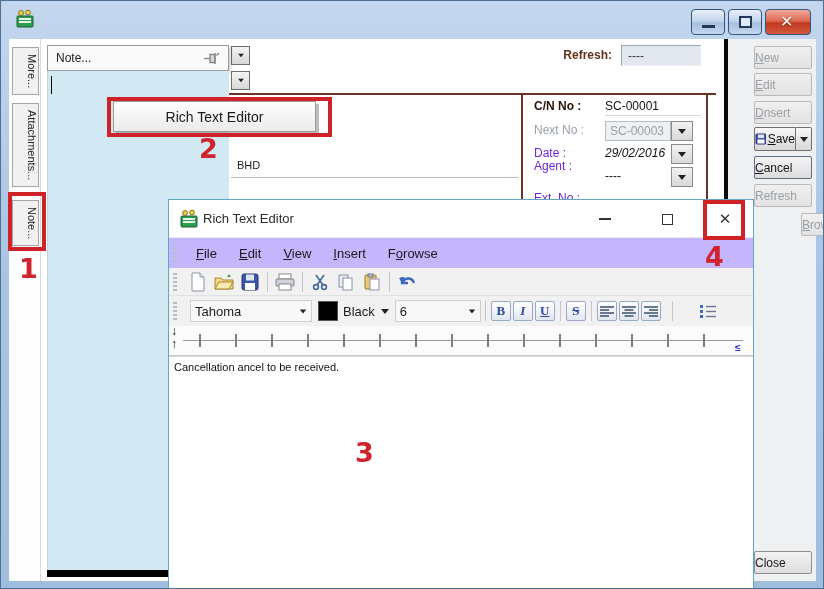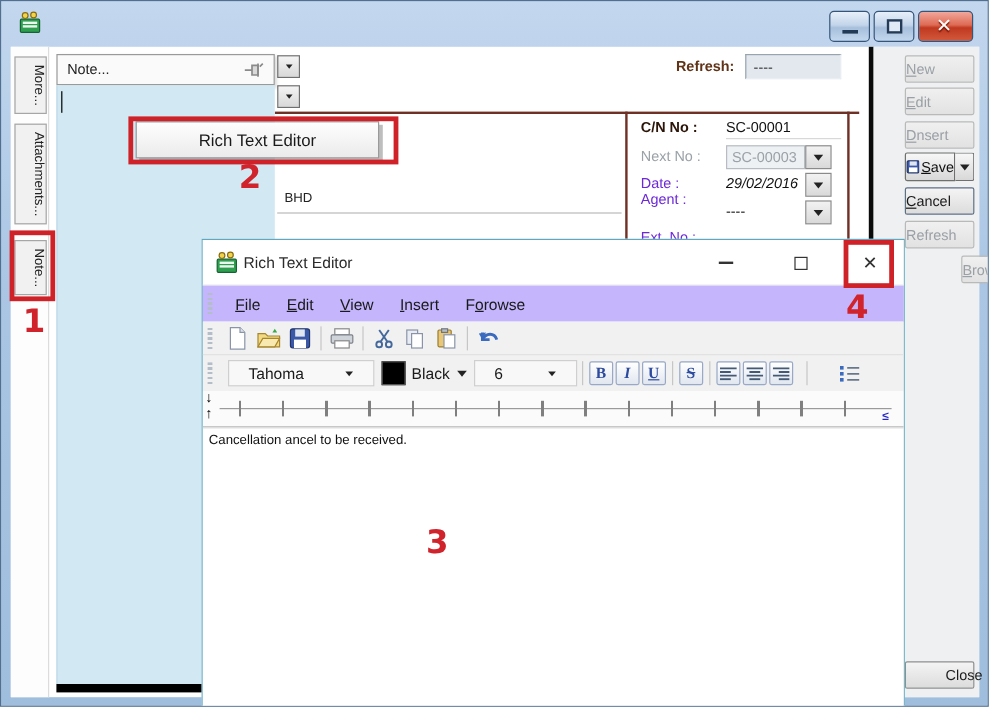--- a/index.html
+++ b/index.html
@@ -102,21 +102,21 @@
   .menu-item { font-size:13px; color:#1a1a1a; padding:4px 11px; }
 
   .rte-toolbar1 { position:absolute; left:0; top:68px; width:100%; height:27px; background:#f1f1f1;
                   display:flex; align-items:center; }
   .rte-toolbar2 { position:absolute; left:0; top:95px; width:100%; height:31px; background:#f1f1f1;
                   border-top:1px solid #e2e2e2; display:flex; align-items:center; }
   .tbico { width:22px; height:21px; margin:0 2px; display:flex; align-items:center; justify-content:center; }
   .sep { width:1px; height:20px; background:#c6c6c6; margin:0 4px; }
 
   .combo { height:22px; background:#f8f8f8; border:1px solid #cfcfcf; display:flex; align-items:center;
-           font-size:13px; color:#1a1a1a; padding:0 16px; justify-content:space-between; }
+           font-size:13px; color:#1a1a1a; padding:0 4px; justify-content:space-between; }
   .combo .tri { transform:scale(.8); }
   .font-combo { width:122px; margin-left:5px; }
   .swatch { width:20px; height:20px; background:#000; border:1px solid #555; margin-left:6px; }
   .color-name { font-size:13px; color:#1a1a1a; margin:0 6px 0 5px; }
   .size-combo { width:86px; margin-left:6px; }
   .fmt-btn { width:20px; height:20px; border:1px solid #98a8c6; border-radius:2px; margin:0 1px;
              background:linear-gradient(180deg,#ffffff,#e1e7f0); color:#2c4a9e;
              font-family:"Liberation Serif","DejaVu Serif",serif; font-weight:bold; font-size:13px;
              display:flex; align-items:center; justify-content:center; }
   .fmt-i { font-style:italic; } .fmt-u { text-decoration:underline; } .fmt-s { text-decoration:line-through; }
@@ -245,21 +245,21 @@
       </div>
       <div class="act-btn" style="top:117px; border-color:#5f6f85;">
           <span><span></span><span class="key">C</span><span>ancel</span></span>
         </div>
       <div class="act-btn disabled" style="top:145px;">
           <span><span>Refresh</span><span class="key"></span><span></span></span>
         </div>
       <div class="act-btn disabled" style="top:174px;margin-left:47px;">
           <span><span></span><span class="key">B</span><span>rowse</span></span>
         </div>
-      <div class="act-btn" style="top:512px; border-color:#8f8f8f;padding-left:33px;">Close</div>
+      <div class="act-btn" style="top:512px; border-color:#8f8f8f;">Close</div>
     </div>
   </div>
 
   <div class="flyout">
     <div class="flyout-head">
       <span>Note...</span>
       <span class="pin">
         <svg width="17" height="15">
             <g stroke="#8a8a8a" stroke-width="1.4" fill="#d9d9d9">
           <line x1="1" y1="7.5" x2="7" y2="7.5"></line>

